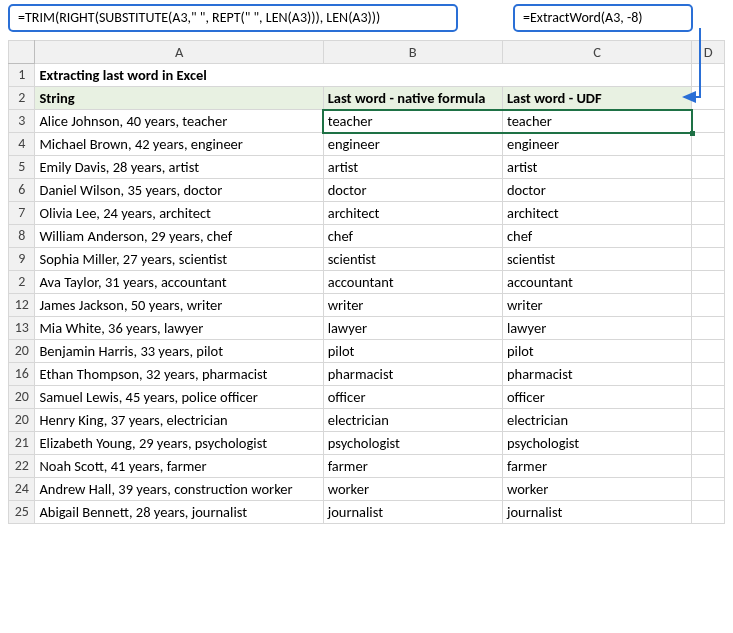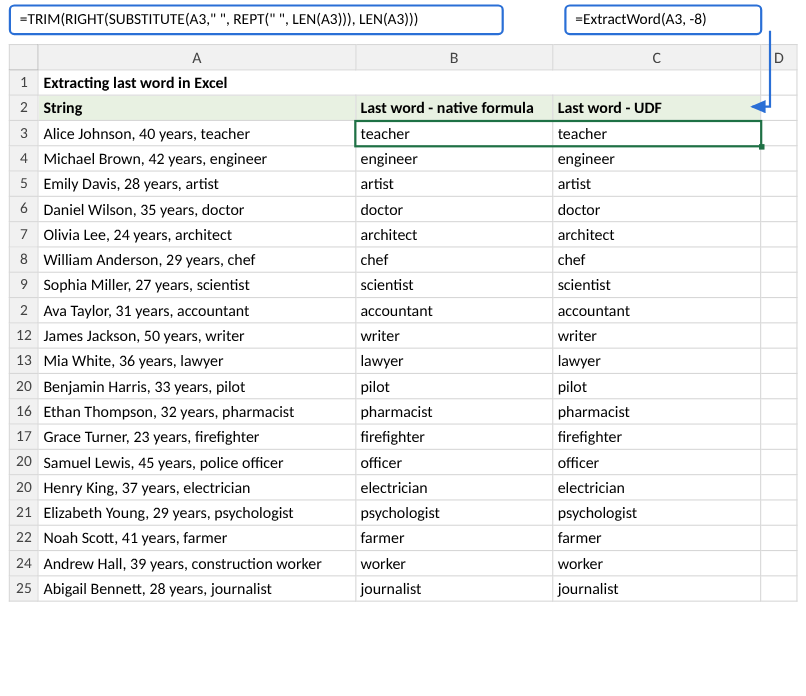--- a/index.html
+++ b/index.html
@@ -259,27 +259,20 @@
             <td></td>
           </tr>
           <tr>
             <td class="rowhead">16</td>
             <td>Ethan Thompson, 32 years, pharmacist</td>
             <td>pharmacist</td>
             <td>pharmacist</td>
             <td></td>
           </tr>
           <tr>
-            <td class="rowhead">17</td>
-            <td>Grace Turner, 23 years, firefighter</td>
-            <td>firefighter</td>
-            <td>firefighter</td>
-            <td></td>
-          </tr>
-          <tr>
             <td class="rowhead">20</td>
             <td>Samuel Lewis, 45 years, police officer</td>
             <td>officer</td>
             <td>officer</td>
             <td></td>
           </tr>
           <tr>
             <td class="rowhead">20</td>
             <td>Henry King, 37 years, electrician</td>
             <td>electrician</td>

